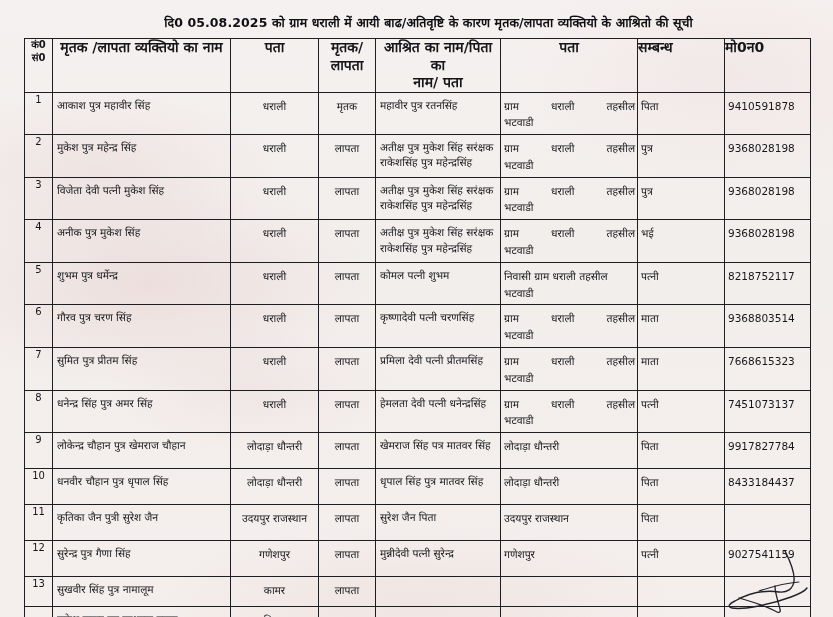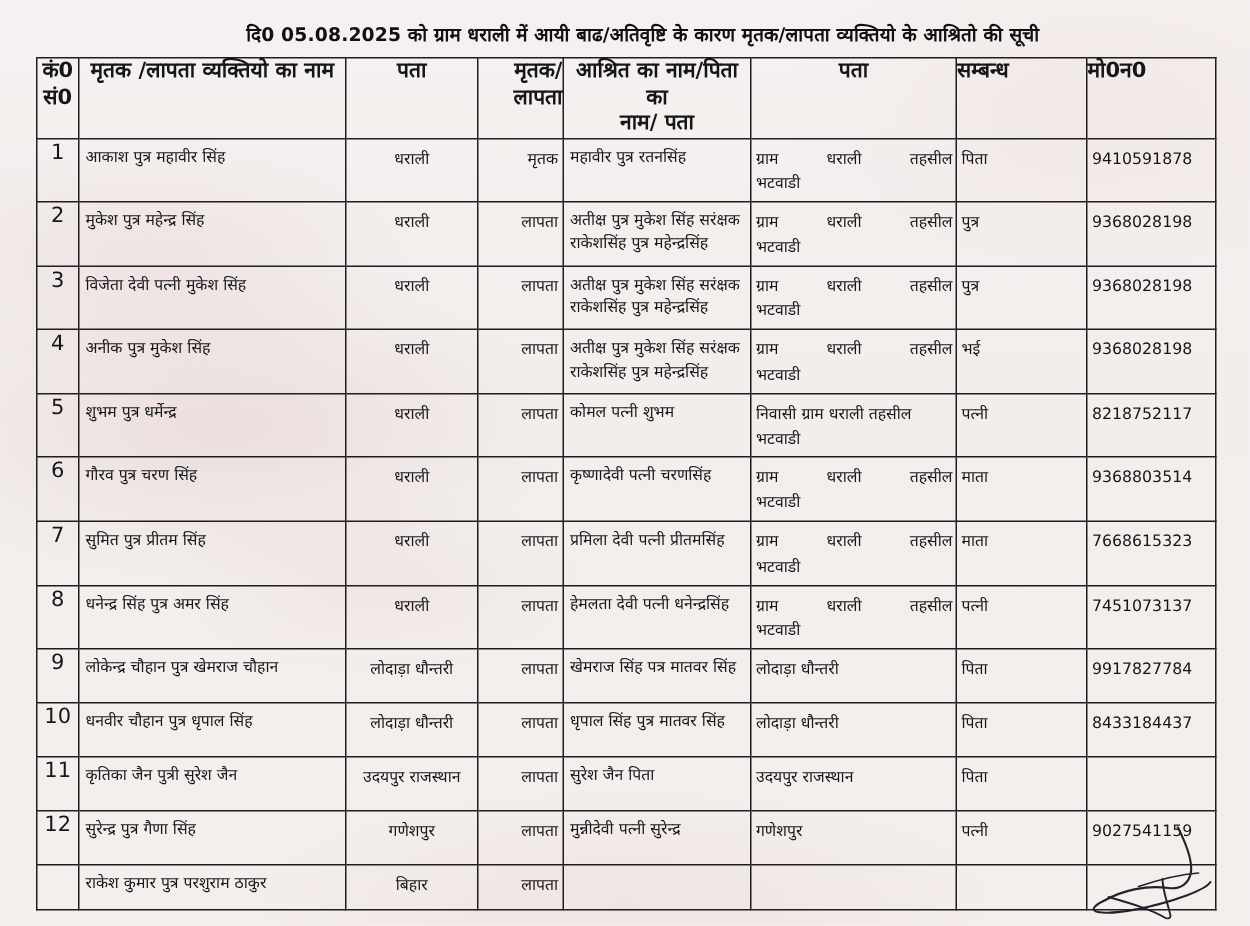--- a/index.html
+++ b/index.html
@@ -74,24 +74,24 @@
     padding: 3px 2px;
     height: 33px;
     box-sizing: border-box;
   }
   tbody td {
     font-size: 10.5px;
     line-height: 1.35;
     height: 30px;
     box-sizing: border-box;
   }
-  .c-sno    { width: 28px;  text-align: center; vertical-align: middle; font-size: 14px; }
+  .c-sno    { width: 28px;  text-align: center; vertical-align: middle; font-size: 10px; }
   .c-name   { width: 178px; }
   .c-addr   { width: 88px;  text-align: center; }
-  .c-status { width: 57px;  text-align: right; }
+  .c-status { width: 57px;  text-align: center; }
   .c-dep    { width: 125px; }
   .c-depadr { width: 137px; }
   .c-rel    { width: 87px;  text-align: left; }
   .c-mob    { width: 86px;  text-align: left; }
 
   .cell-pad      { display: block; padding: 5px 3px 3px 4px; }
   .cell-pad-c    { display: block; padding: 6px 3px 3px 3px; }
   
   .addr-justify {
     display: block;
@@ -437,20 +437,42 @@
             <span class="addr-plain">गणेशपुर</span>
           </td>
           <td class="c-rel">
             <span class="cell-pad-c">पत्नी</span>
           </td>
           <td class="c-mob">
             <span class="cell-pad-c">9027541159</span>
           </td>
         </tr>
         <tr>
+          <td class="c-sno"><span>13</span></td>
+          <td class="c-name">
+            <span class="cell-pad">सुखवीर सिंह पुत्र नामालूम</span>
+          </td>
+          <td class="c-addr">
+            <span class="cell-pad-c">कामर</span>
+          </td>
+          <td class="c-status">
+            <span class="cell-pad-c">लापता</span>
+          </td>
+          <td class="c-dep">
+            <span class="cell-pad dep-two"></span>
+          </td>
+          <td class="c-depadr"></td>
+          <td class="c-rel">
+            <span class="cell-pad-c"></span>
+          </td>
+          <td class="c-mob">
+            <span class="cell-pad-c"></span>
+          </td>
+        </tr>
+        <tr>
           <td class="c-sno"></td>
           <td class="c-name">
             <span class="cell-pad">राकेश कुमार पुत्र परशुराम ठाकुर</span>
           </td>
           <td class="c-addr">
             <span class="cell-pad-c">बिहार</span>
           </td>
           <td class="c-status">
             <span class="cell-pad-c">लापता</span>
           </td>

